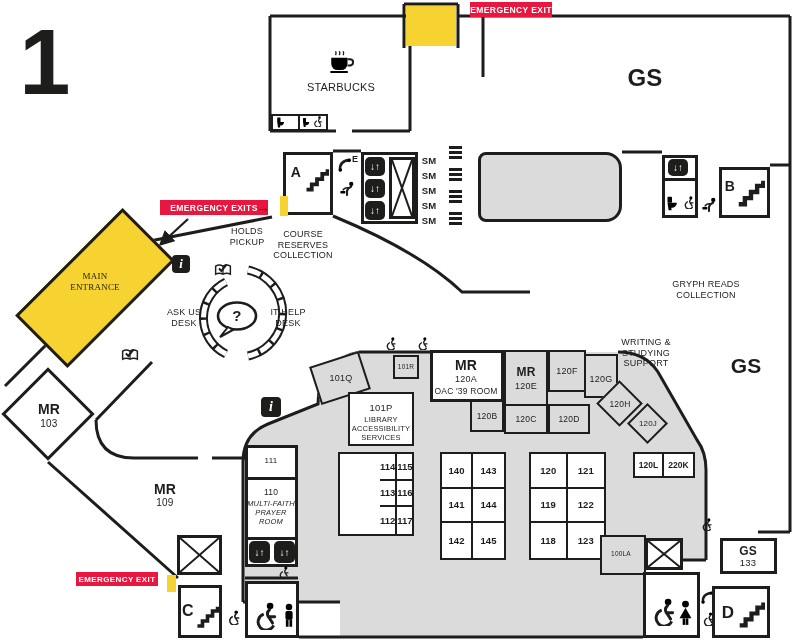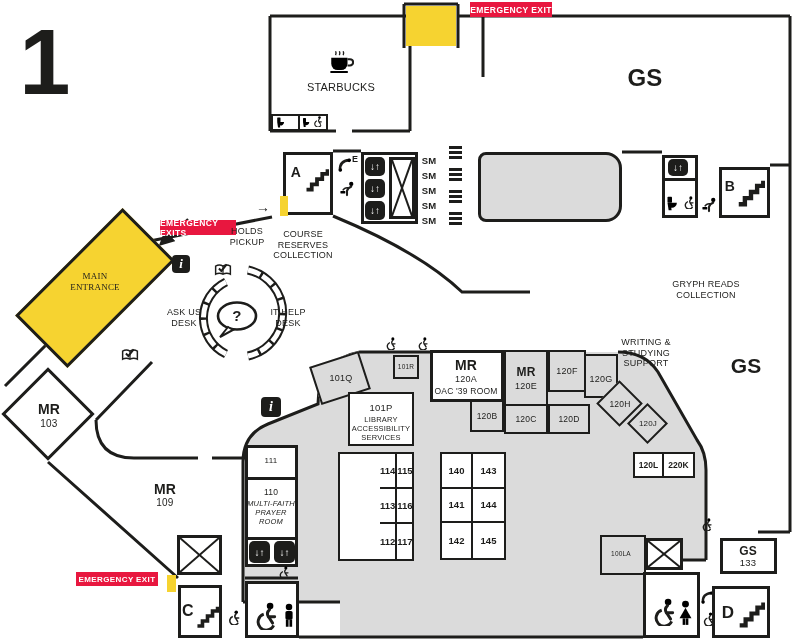--- a/index.html
+++ b/index.html
@@ -227,21 +227,21 @@
     </svg>
 
   
   <div class="room" style="left:719px;top:167px;width:51px;height:51px;"></div>
   <div class="lbl b" style="left:730px;top:186px;font-size:14px;">B</div>
   <svg class="ico" style="left:737px;top:176px;width:28px;height:32px;">
       <use href="#sym-stairs"></use>
     </svg>
 
   
-  <div class="badge" style="left:160px;top:200px;width:76px;height:15px;margin-top:20px;">EMERGENCY EXITS</div>
+  <div class="badge" style="left:160px;top:200px;width:108px;height:15px;">EMERGENCY EXITS</div>
   <div class="lbl b" style="left:263px;top:207px;font-size:14px;">→</div>
 
   <div class="abs yellow" style="left:19px;top:251px;width:152px;height:74px;transform:rotate(-45deg);border:3px solid #1d1d1b;box-sizing:border-box;"></div>
   <div class="lbl" style="left:95px;top:282px;font-size:9px;font-family:Liberation Serif, serif;">MAIN
 ENTRANCE</div>
 
   <div class="lbl" style="left:247px;top:237px;font-size:9px;">HOLDS
 PICKUP</div>
   <div class="lbl" style="left:303px;top:245px;font-size:9px;">COURSE
 RESERVES
@@ -330,36 +330,44 @@
   <div class="room thin gray" style="left:504px;top:404px;width:44px;height:30px;"></div>
   <div class="lbl" style="left:526px;top:419px;font-size:8.5px;">120C</div>
   <div class="room thin gray" style="left:548px;top:404px;width:42px;height:30px;"></div>
   <div class="lbl" style="left:569px;top:419px;font-size:8.5px;">120D</div>
 
   <div class="lbl" style="left:646px;top:353px;font-size:9px;">WRITING &amp;
 STUDYING
 SUPPORT</div>
 
   
-  <div class="grid" style="left:338px;top:452px;width:76px;height:109px;grid-template-columns:1fr 1fr;grid-template-rows:1fr 1fr 1fr;padding-left:40px;">
+  <div class="grid" style="left:338px;top:452px;width:76px;height:84px;grid-template-columns:1fr 1fr;grid-template-rows:1fr 1fr 1fr;padding-left:40px;">
     <div class="gcell">114</div>
     <div class="gcell lastc">115</div>
     <div class="gcell">113</div>
     <div class="gcell lastc">116</div>
     <div class="gcell lastr">112</div>
     <div class="gcell lastc lastr">117</div>
   </div>
   <div class="grid" style="left:440px;top:452px;width:66px;height:108px;grid-template-columns:1fr 1fr;grid-template-rows:1fr 1fr 1fr;">
     <div class="gcell">140</div>
     <div class="gcell lastc">143</div>
     <div class="gcell">141</div>
     <div class="gcell lastc">144</div>
     <div class="gcell lastr">142</div>
     <div class="gcell lastc lastr">145</div>
   </div>
+  <div class="grid" style="left:529px;top:452px;width:77px;height:108px;grid-template-columns:1fr 1fr;grid-template-rows:1fr 1fr 1fr;">
+    <div class="gcell">120</div>
+    <div class="gcell lastc">121</div>
+    <div class="gcell">119</div>
+    <div class="gcell lastc">122</div>
+    <div class="gcell lastr">118</div>
+    <div class="gcell lastc lastr">123</div>
+  </div>
 
   
   <div class="grid" style="left:633px;top:452px;width:62px;height:26px;grid-template-columns:1fr 1fr;">
     <div class="gcell lastr" style="font-size:8.5px;">120L</div>
     <div class="gcell lastc lastr" style="font-size:8.5px;">220K</div>
   </div>
   <svg class="ico" style="left:700px;top:518px;width:13px;height:13px;">
       <use href="#sym-access"></use>
     </svg>
 

